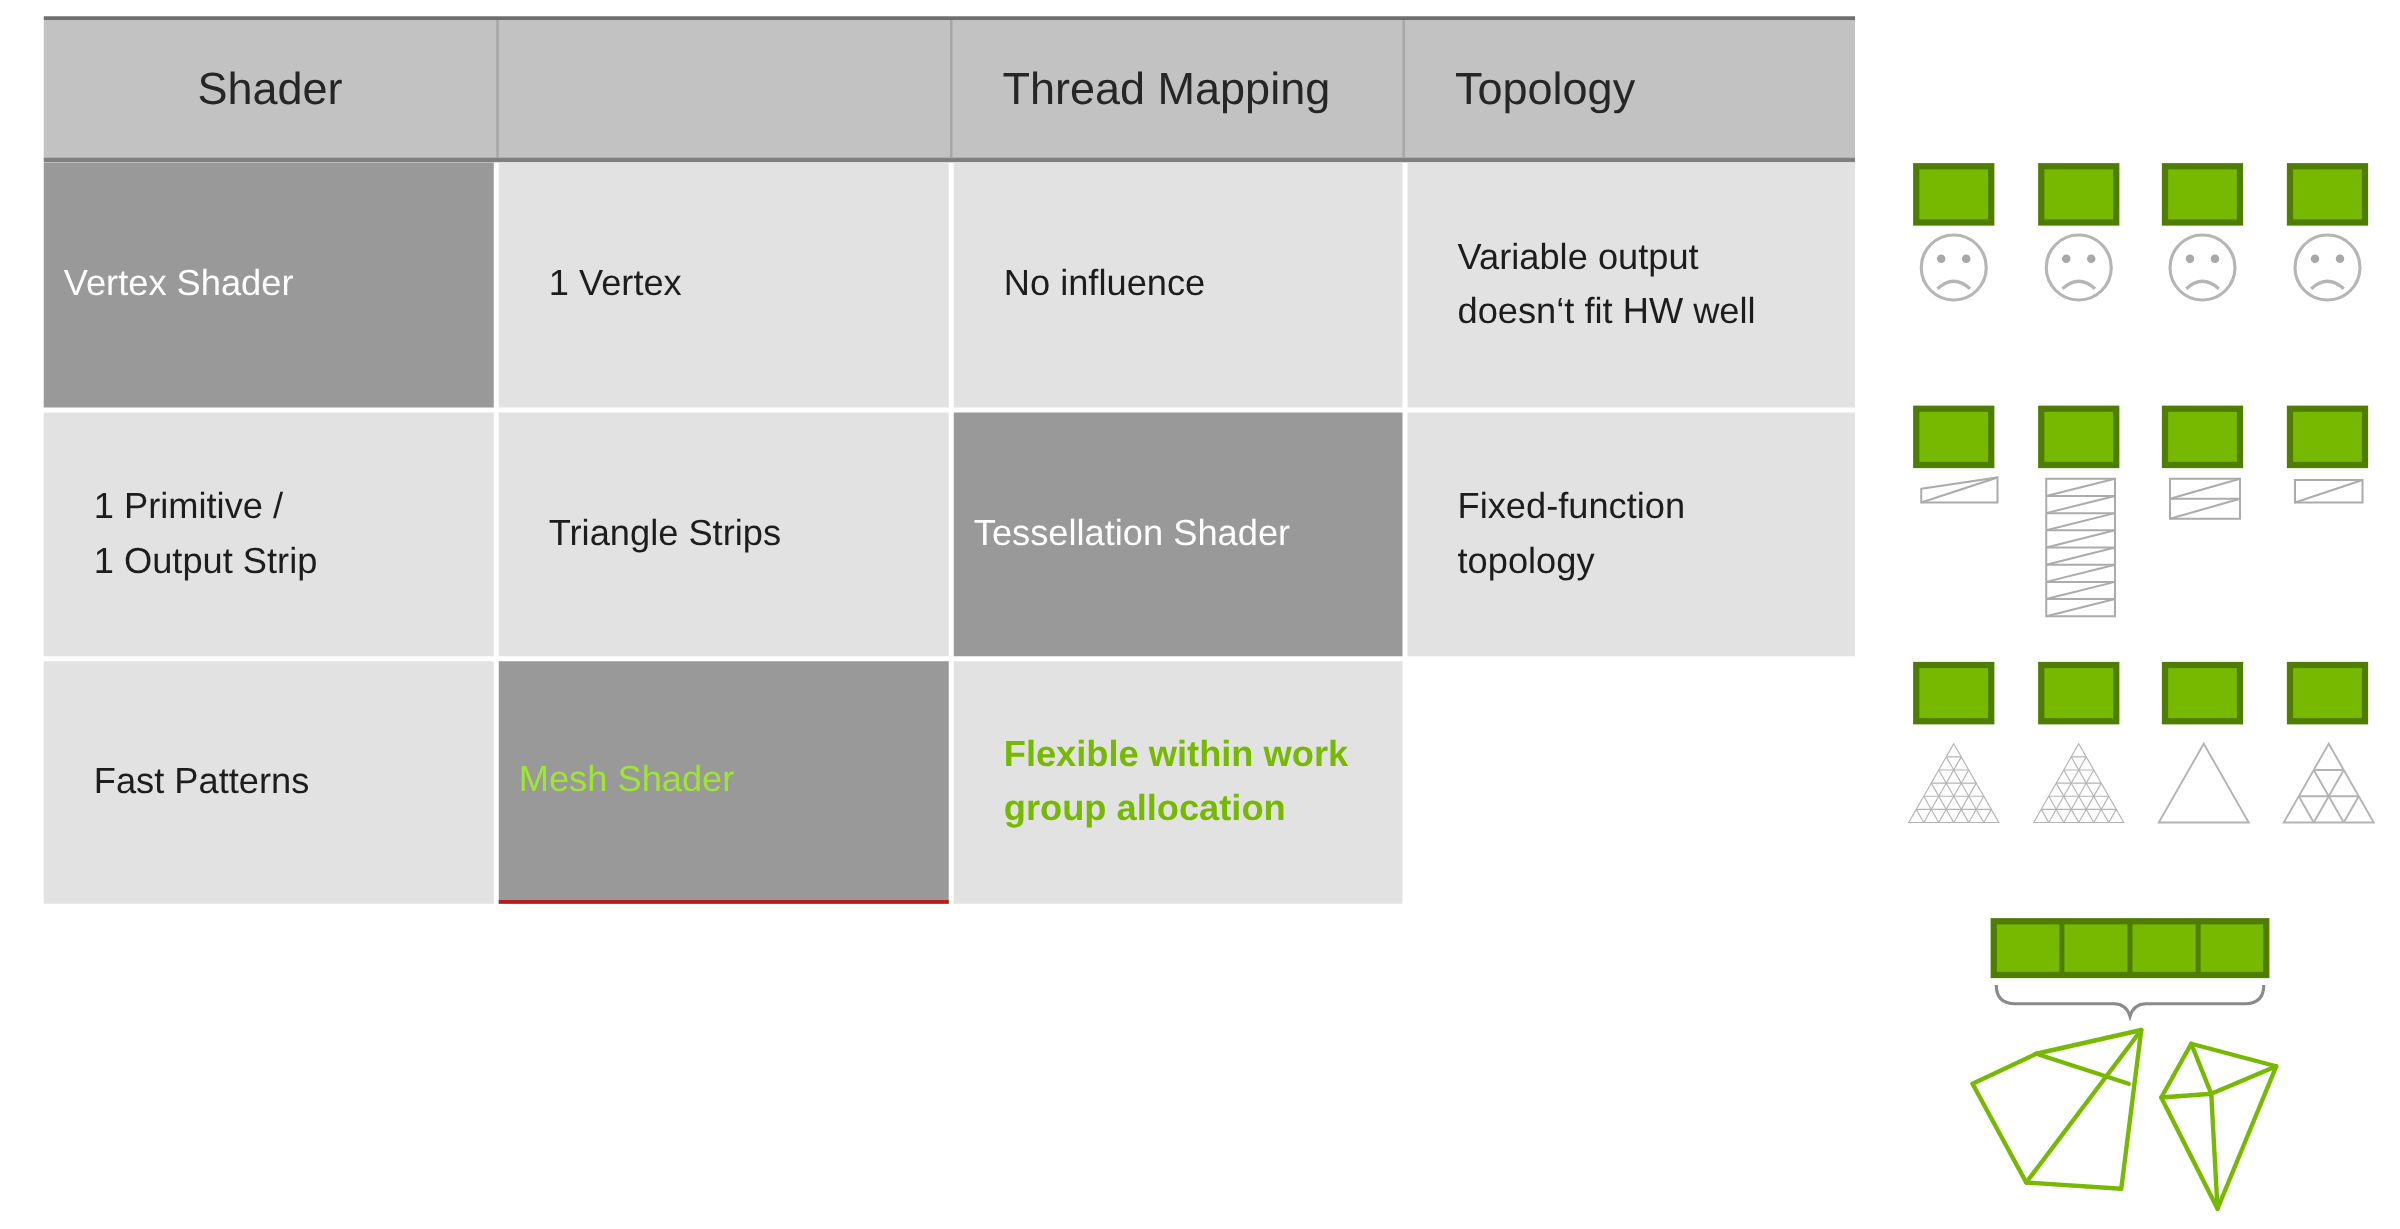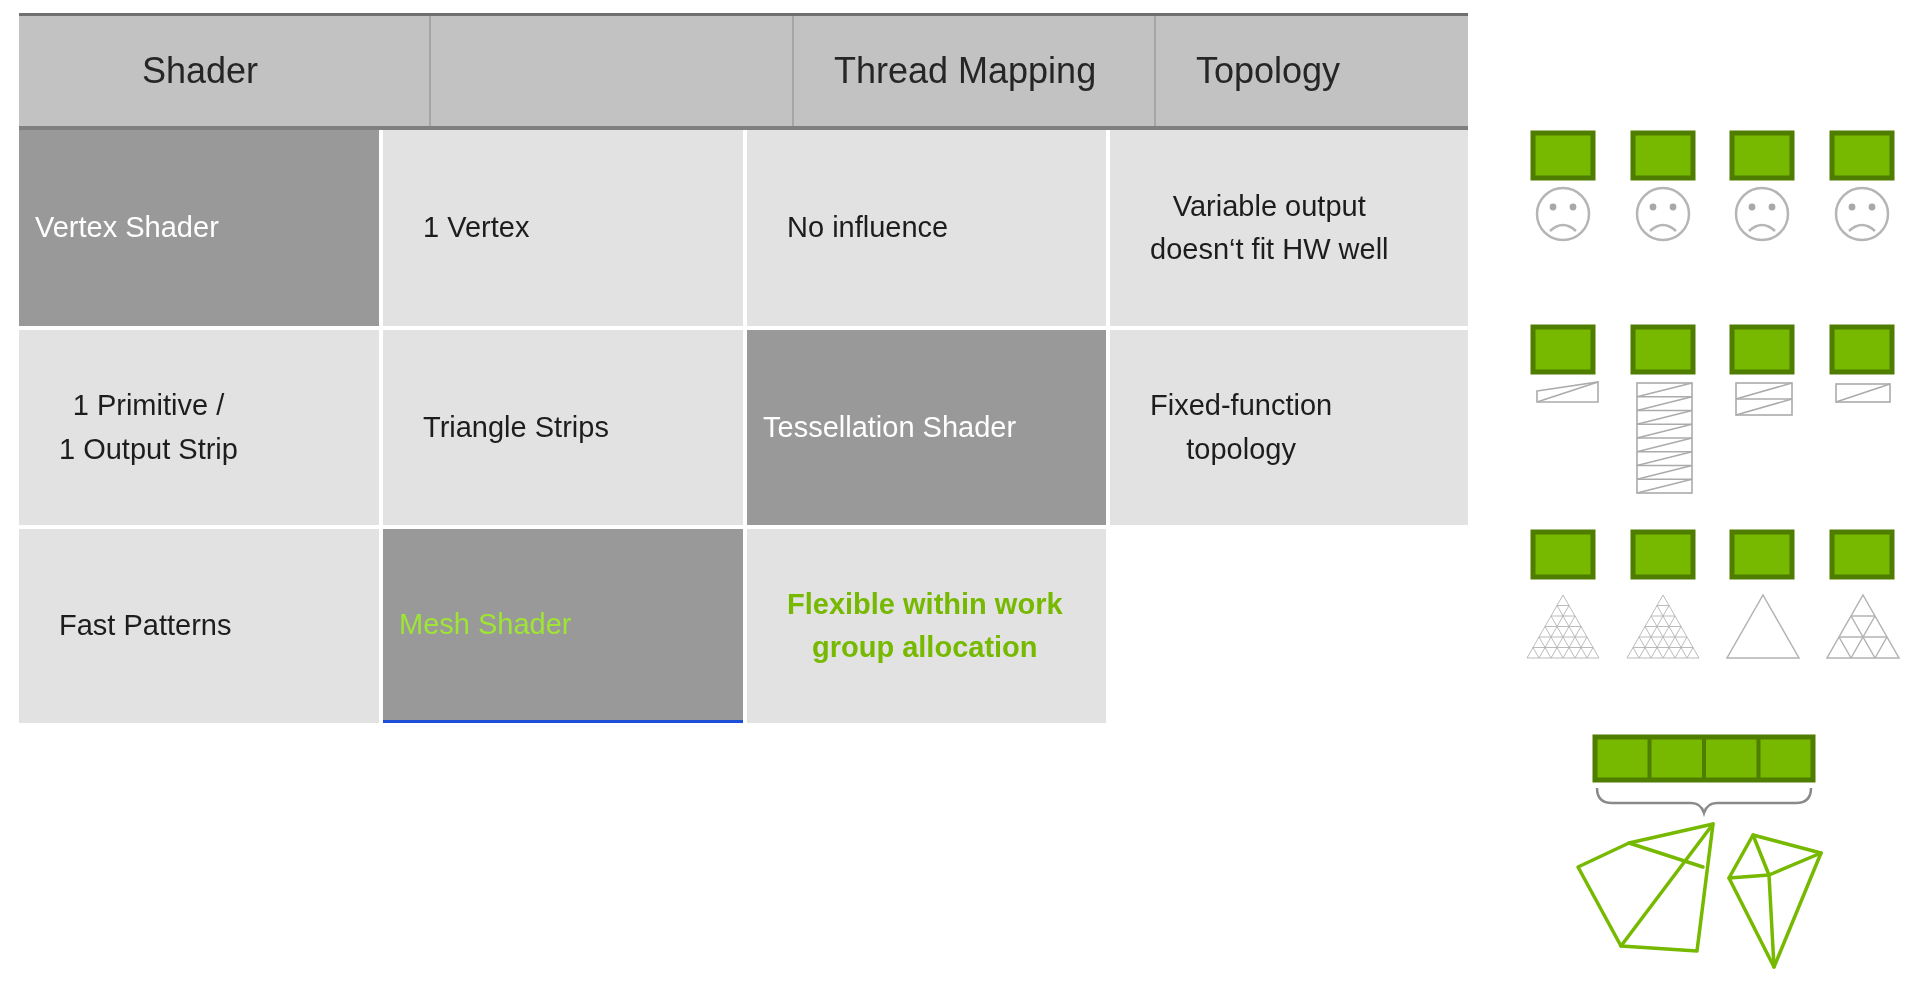--- a/index.html
+++ b/index.html
@@ -1,31 +1,31 @@
 <!DOCTYPE html>
 <html><head>
 <meta charset="utf-8">
 <style>
   html,body{margin:0;padding:0;background:#fff;}
   .slide{position:relative;width:1920px;height:983px;background:#fff;overflow:hidden;
          font-family:"Liberation Sans", sans-serif;}
-  .tbl{position:absolute;left:19px;top:13px;width:1449px;text-align:center;}
+  .tbl{position:absolute;left:35px;top:13px;width:1449px;}
   .tbl-topline{height:3px;background:#6f6f6f;}
   .hdr{display:grid;grid-template-columns:362px 363px 362px 362px;height:110px;background:#c2c2c2;}
   .hdr-cell{display:flex;align-items:center;font-size:36px;color:#262626;}
   .hdr-cell + .hdr-cell{border-left:2px solid #a6a6a6;}
   .hdr-cell.center{justify-content:center;}
-  .hdr-cell.left{padding-left:40px;margin-left:48px;}
+  .hdr-cell.left{padding-left:40px;}
   .hdr-sep{height:4px;background:#7f7f7f;}
   .body-grid{display:grid;grid-template-columns:360px 360px 359px 358px;
              grid-template-rows:196px 195px 194px 201px;gap:4px;background:#fff;}
   .cell{display:flex;align-items:center;font-size:29px;line-height:1.5;white-space:pre-line;}
   .cell.label{background:#999999;color:#ffffff;padding-left:16px;padding-right:16px;}
   .cell.data{background:#e2e2e2;color:#1d1d1d;padding-left:40px;padding-right:34px;}
-  .cell.label.accent{color:#9fe533;border-bottom:3px solid #1d4ed8;}
+  .cell.label.accent{color:#9fe533;border-bottom:3px solid #b91c1c;}
   .cell.data.accent{color:#76b900;font-weight:bold;}
   .gfx{position:absolute;}
   svg{display:block;}
 </style>
 </head>
 <body>
 
 <div class="slide">
 
   <div class="tbl">

